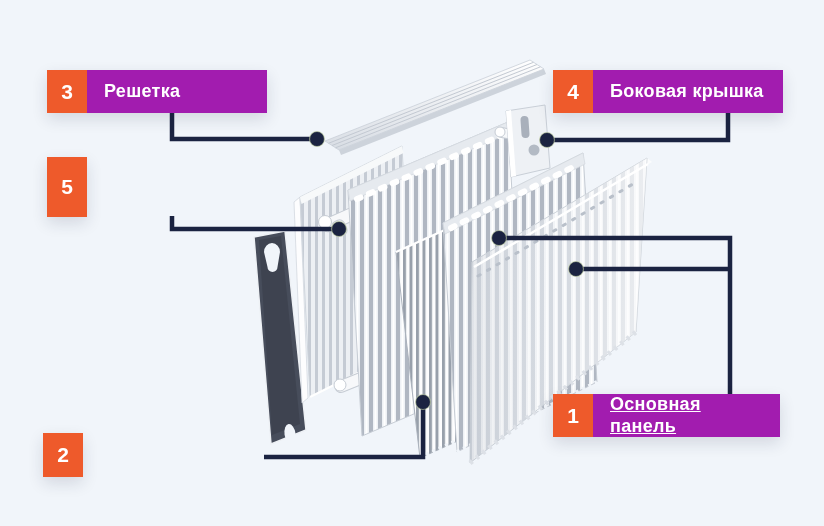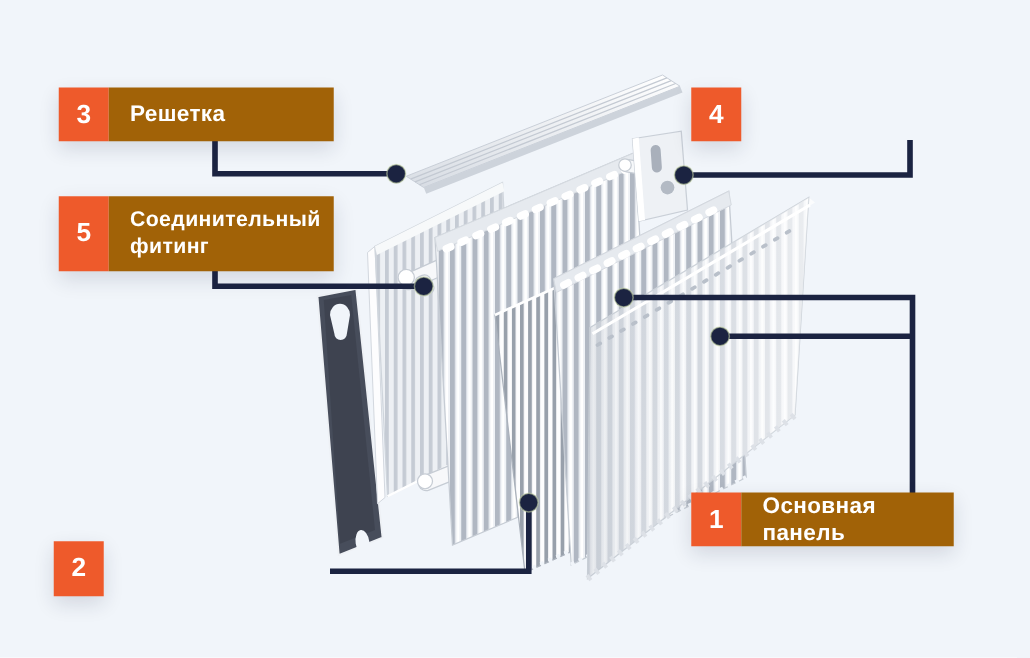--- a/index.html
+++ b/index.html
@@ -13,31 +13,31 @@
   .callout{
     position:absolute;display:flex;align-items:stretch;
     box-shadow:0 6px 16px rgba(27,35,65,.14);
   }
   .callout .num{
     flex:0 0 40px;display:flex;align-items:center;justify-content:center;
     background:#ee5a2b;color:#ffffff;font-size:21px;font-weight:700;
   }
   .callout .txt{
     display:flex;align-items:center;box-sizing:border-box;
-    background:#a16207;color:#ffffff;font-size:18px;font-weight:700;
+    background:#a21caf;color:#ffffff;font-size:18px;font-weight:700;
     letter-spacing:.3px;padding:0 12px 0 17px;line-height:1.22;
   }
   #callout-grille{left:47px;top:70px;height:43px;}
   #callout-grille .txt{width:180px;}
   #callout-side-cover{left:553px;top:70px;height:43px;}
   #callout-side-cover .txt{width:190px;}
   #callout-fitting{left:47px;top:157px;height:60px;}
   #callout-fitting .txt{width:180px;font-size:17px;}
   #callout-main-panel{left:553px;top:394px;height:43px;}
-  #callout-main-panel .txt{width:170px;}
+  #callout-main-panel .txt{width:187px;text-decoration:underline;}
   #callout-convector{left:43px;top:433px;height:44px;}
   #callout-convector .txt{width:182px;}
 </style>
 </head>
 <body>
 
 <div class="stage">
 
   <svg class="art" viewBox="0 0 824 526" xmlns="http://www.w3.org/2000/svg">
     <defs>
@@ -157,25 +157,25 @@
     </g>
   </svg>
 
   <div class="callout" id="callout-grille">
     <div class="num">3</div>
     <div class="txt">Решетка</div>
   </div>
 
   <div class="callout" id="callout-side-cover">
     <div class="num">4</div>
+    <div class="txt">Боковая крышка</div>
   </div>
 
   <div class="callout" id="callout-fitting">
     <div class="num">5</div>
-    <div class="txt">Соединительный фитинг</div>
   </div>
 
   <div class="callout" id="callout-main-panel">
     <div class="num">1</div>
     <div class="txt">Основная панель</div>
   </div>
 
   <div class="callout" id="callout-convector">
     <div class="num">2</div>
   </div>

